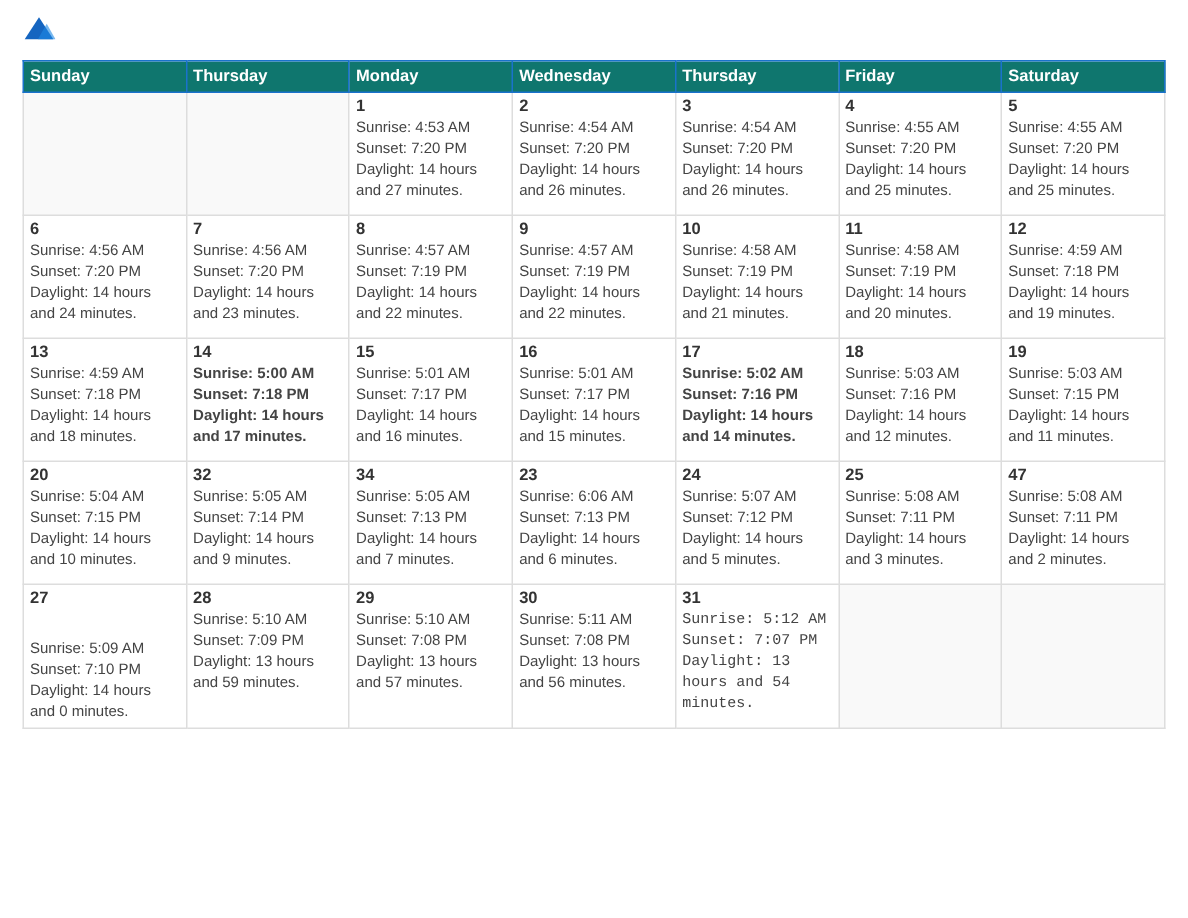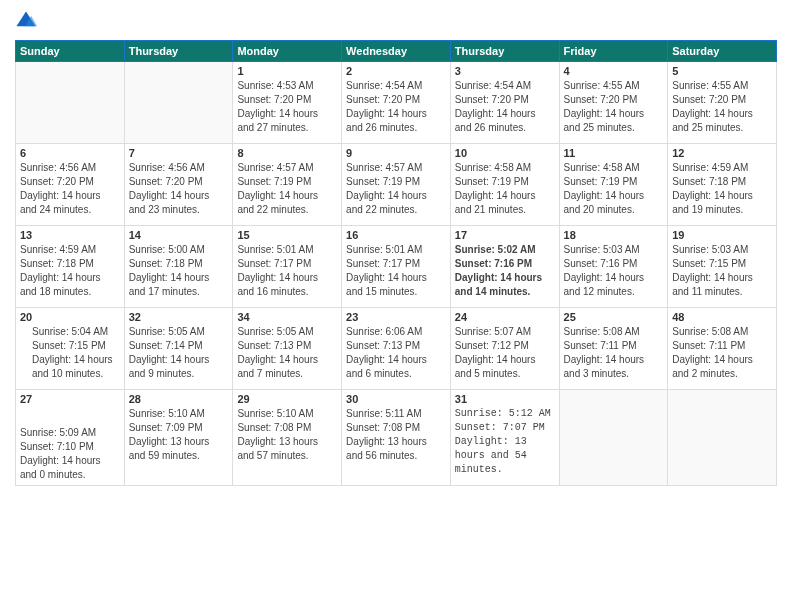--- a/index.html
+++ b/index.html
@@ -208,21 +208,21 @@
         </tr>
         <tr>
           <td>
             <span class="day-number">13</span>
             <div class="day-info" style="white-space: pre-line;">Sunrise: 4:59 AM
 Sunset: 7:18 PM
 Daylight: 14 hours and 18 minutes.</div>
           </td>
           <td>
             <span class="day-number">14</span>
-            <div class="day-info" style="white-space: pre-line;">Sunrise: 5:00 AM
+            <div class="day-info" style="white-space: pre-line; font-weight: bold;">Sunrise: 5:00 AM
 Sunset: 7:18 PM
 Daylight: 14 hours and 17 minutes.</div>
           </td>
           <td>
             <span class="day-number">15</span>
             <div class="day-info" style="white-space: pre-line;">Sunrise: 5:01 AM
 Sunset: 7:17 PM
 Daylight: 14 hours and 16 minutes.</div>
           </td>
           <td>
@@ -246,21 +246,21 @@
           <td>
             <span class="day-number">19</span>
             <div class="day-info" style="white-space: pre-line;">Sunrise: 5:03 AM
 Sunset: 7:15 PM
 Daylight: 14 hours and 11 minutes.</div>
           </td>
         </tr>
         <tr>
           <td>
             <span class="day-number">20</span>
-            <div class="day-info" style="white-space: pre-line; margin-left: 12px;">Sunrise: 5:04 AM
+            <div class="day-info" style="white-space: pre-line;">Sunrise: 5:04 AM
 Sunset: 7:15 PM
 Daylight: 14 hours and 10 minutes.</div>
           </td>
           <td>
             <span class="day-number">32</span>
             <div class="day-info" style="white-space: pre-line;">Sunrise: 5:05 AM
 Sunset: 7:14 PM
 Daylight: 14 hours and 9 minutes.</div>
           </td>
           <td>
@@ -281,21 +281,21 @@
 Sunset: 7:12 PM
 Daylight: 14 hours and 5 minutes.</div>
           </td>
           <td>
             <span class="day-number">25</span>
             <div class="day-info" style="white-space: pre-line;">Sunrise: 5:08 AM
 Sunset: 7:11 PM
 Daylight: 14 hours and 3 minutes.</div>
           </td>
           <td>
-            <span class="day-number">48</span>
+            <span class="day-number">47</span>
             <div class="day-info" style="white-space: pre-line;">Sunrise: 5:08 AM
 Sunset: 7:11 PM
 Daylight: 14 hours and 2 minutes.</div>
           </td>
         </tr>
         <tr>
           <td>
             <span class="day-number">27</span>
             <div class="day-info" style="white-space: pre-line; margin-top: 21px;">Sunrise: 5:09 AM
 Sunset: 7:10 PM

